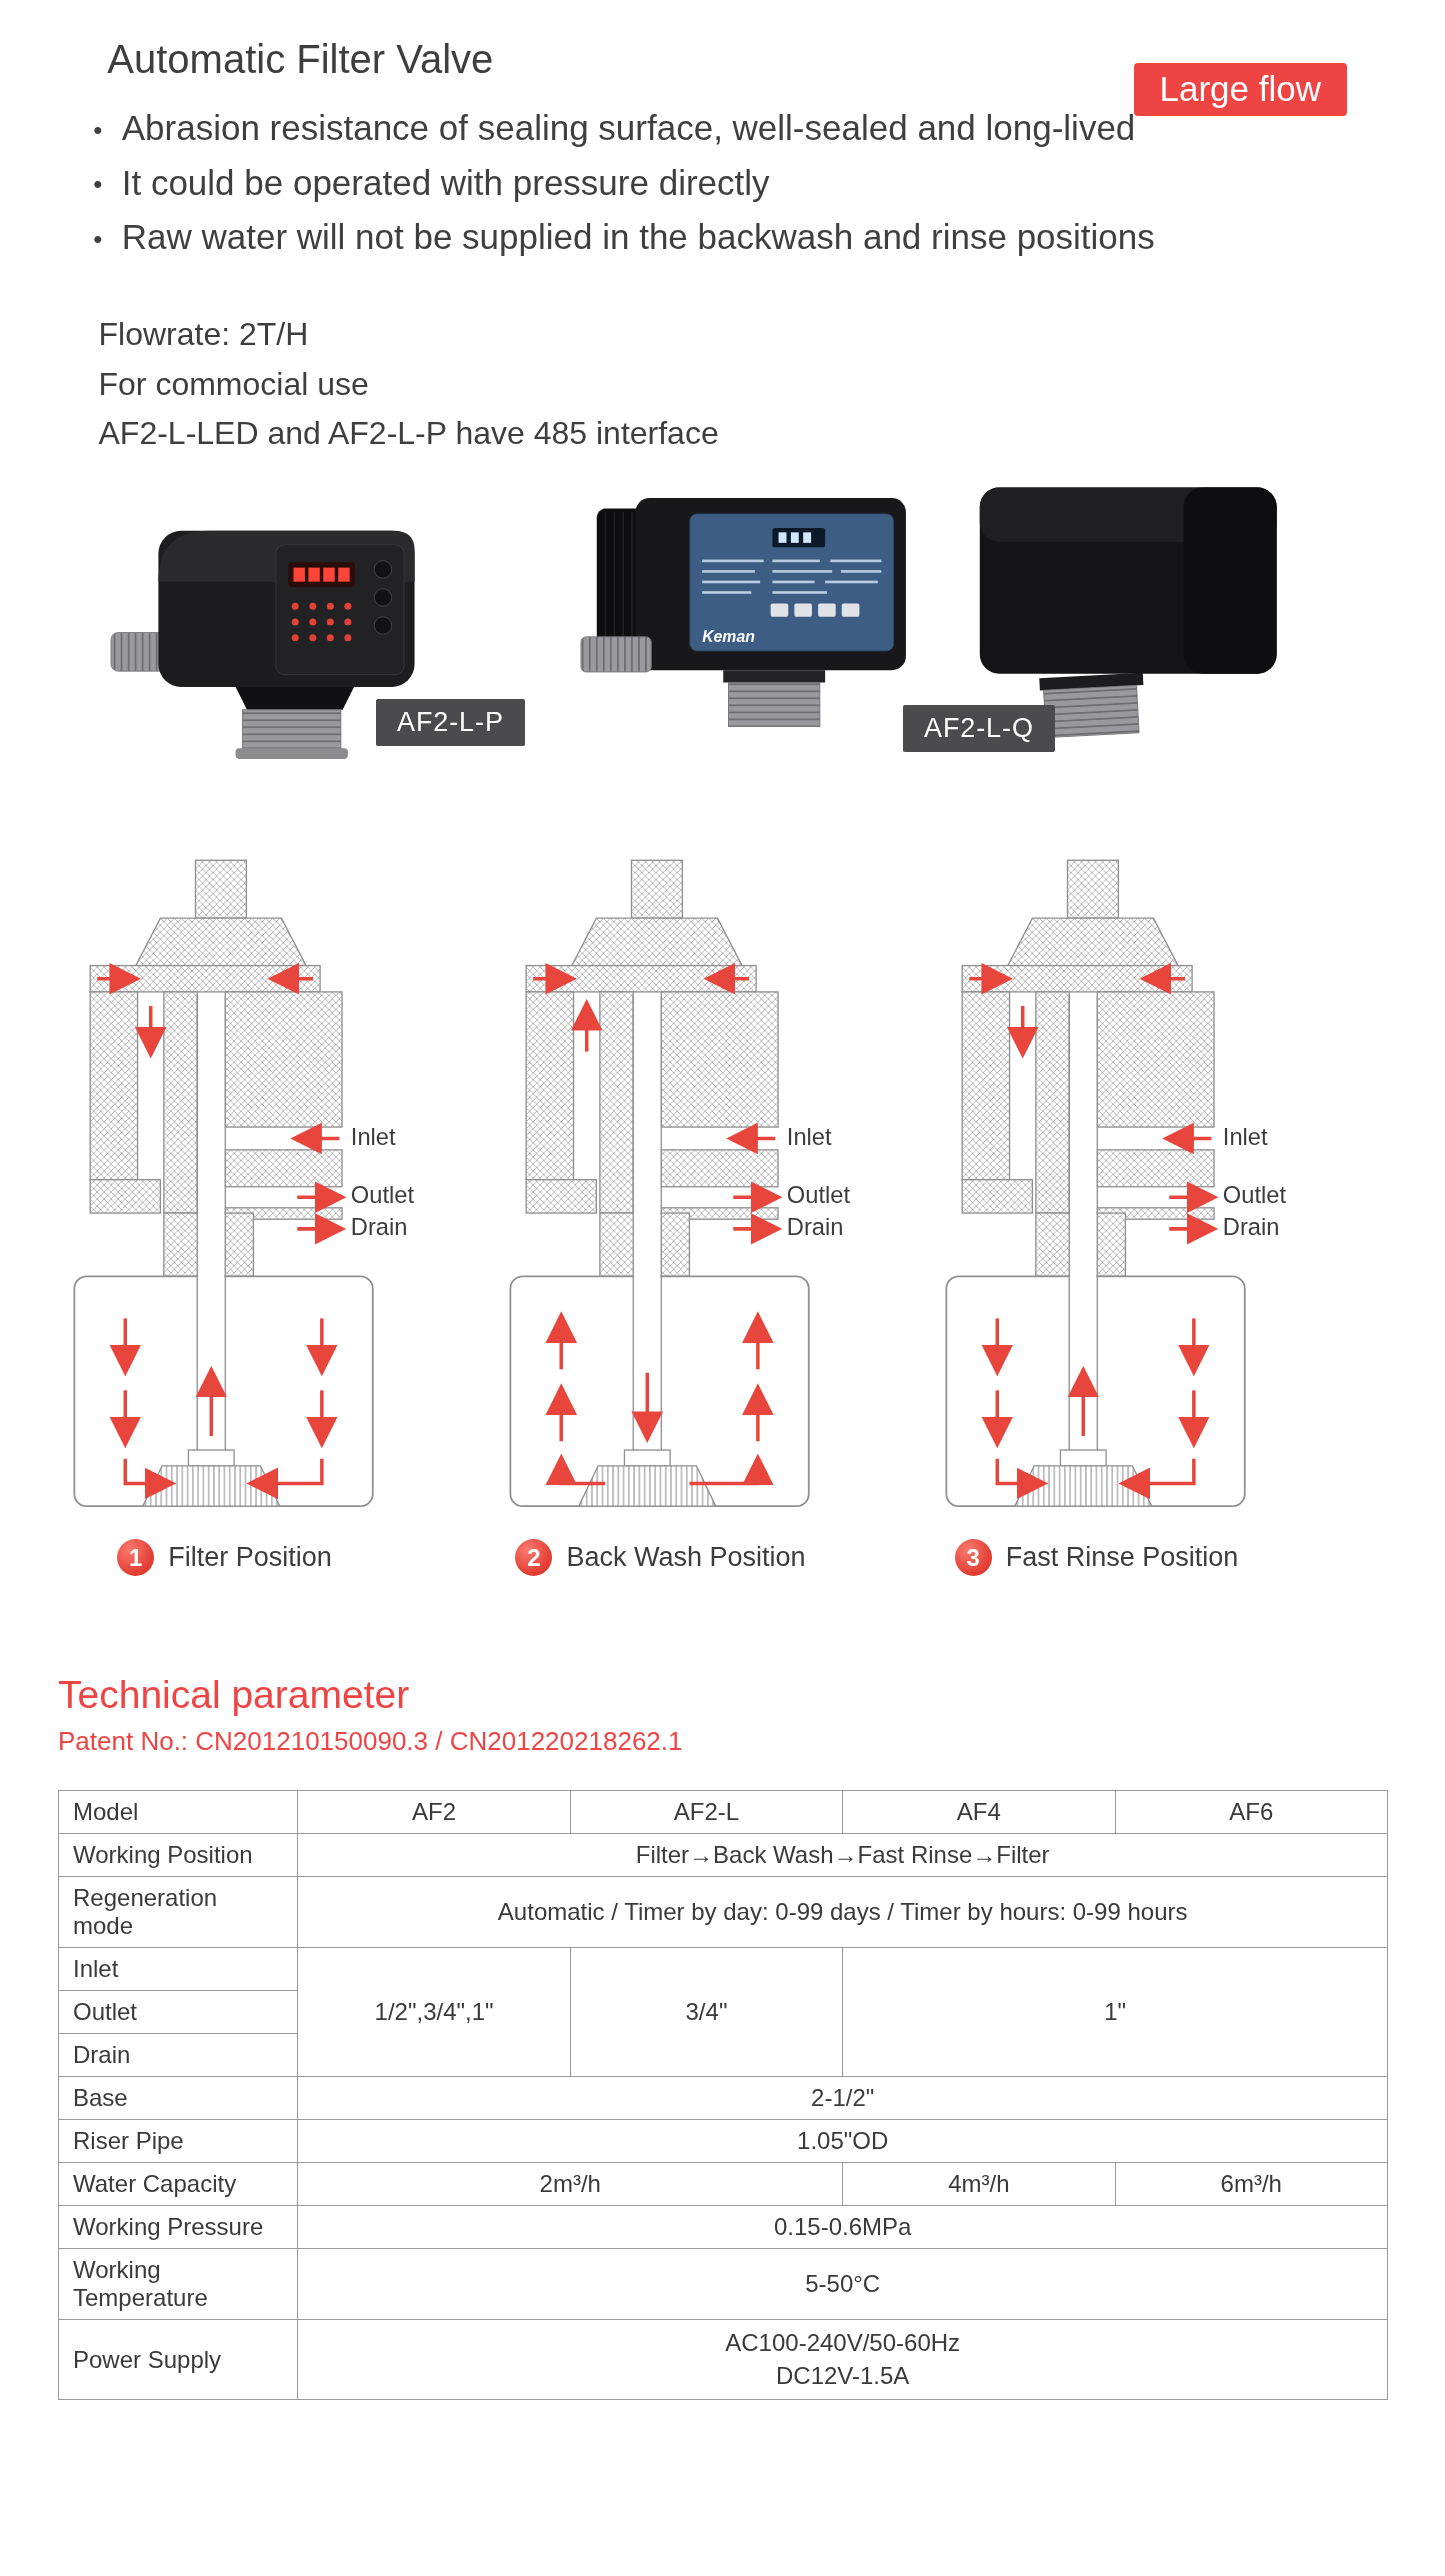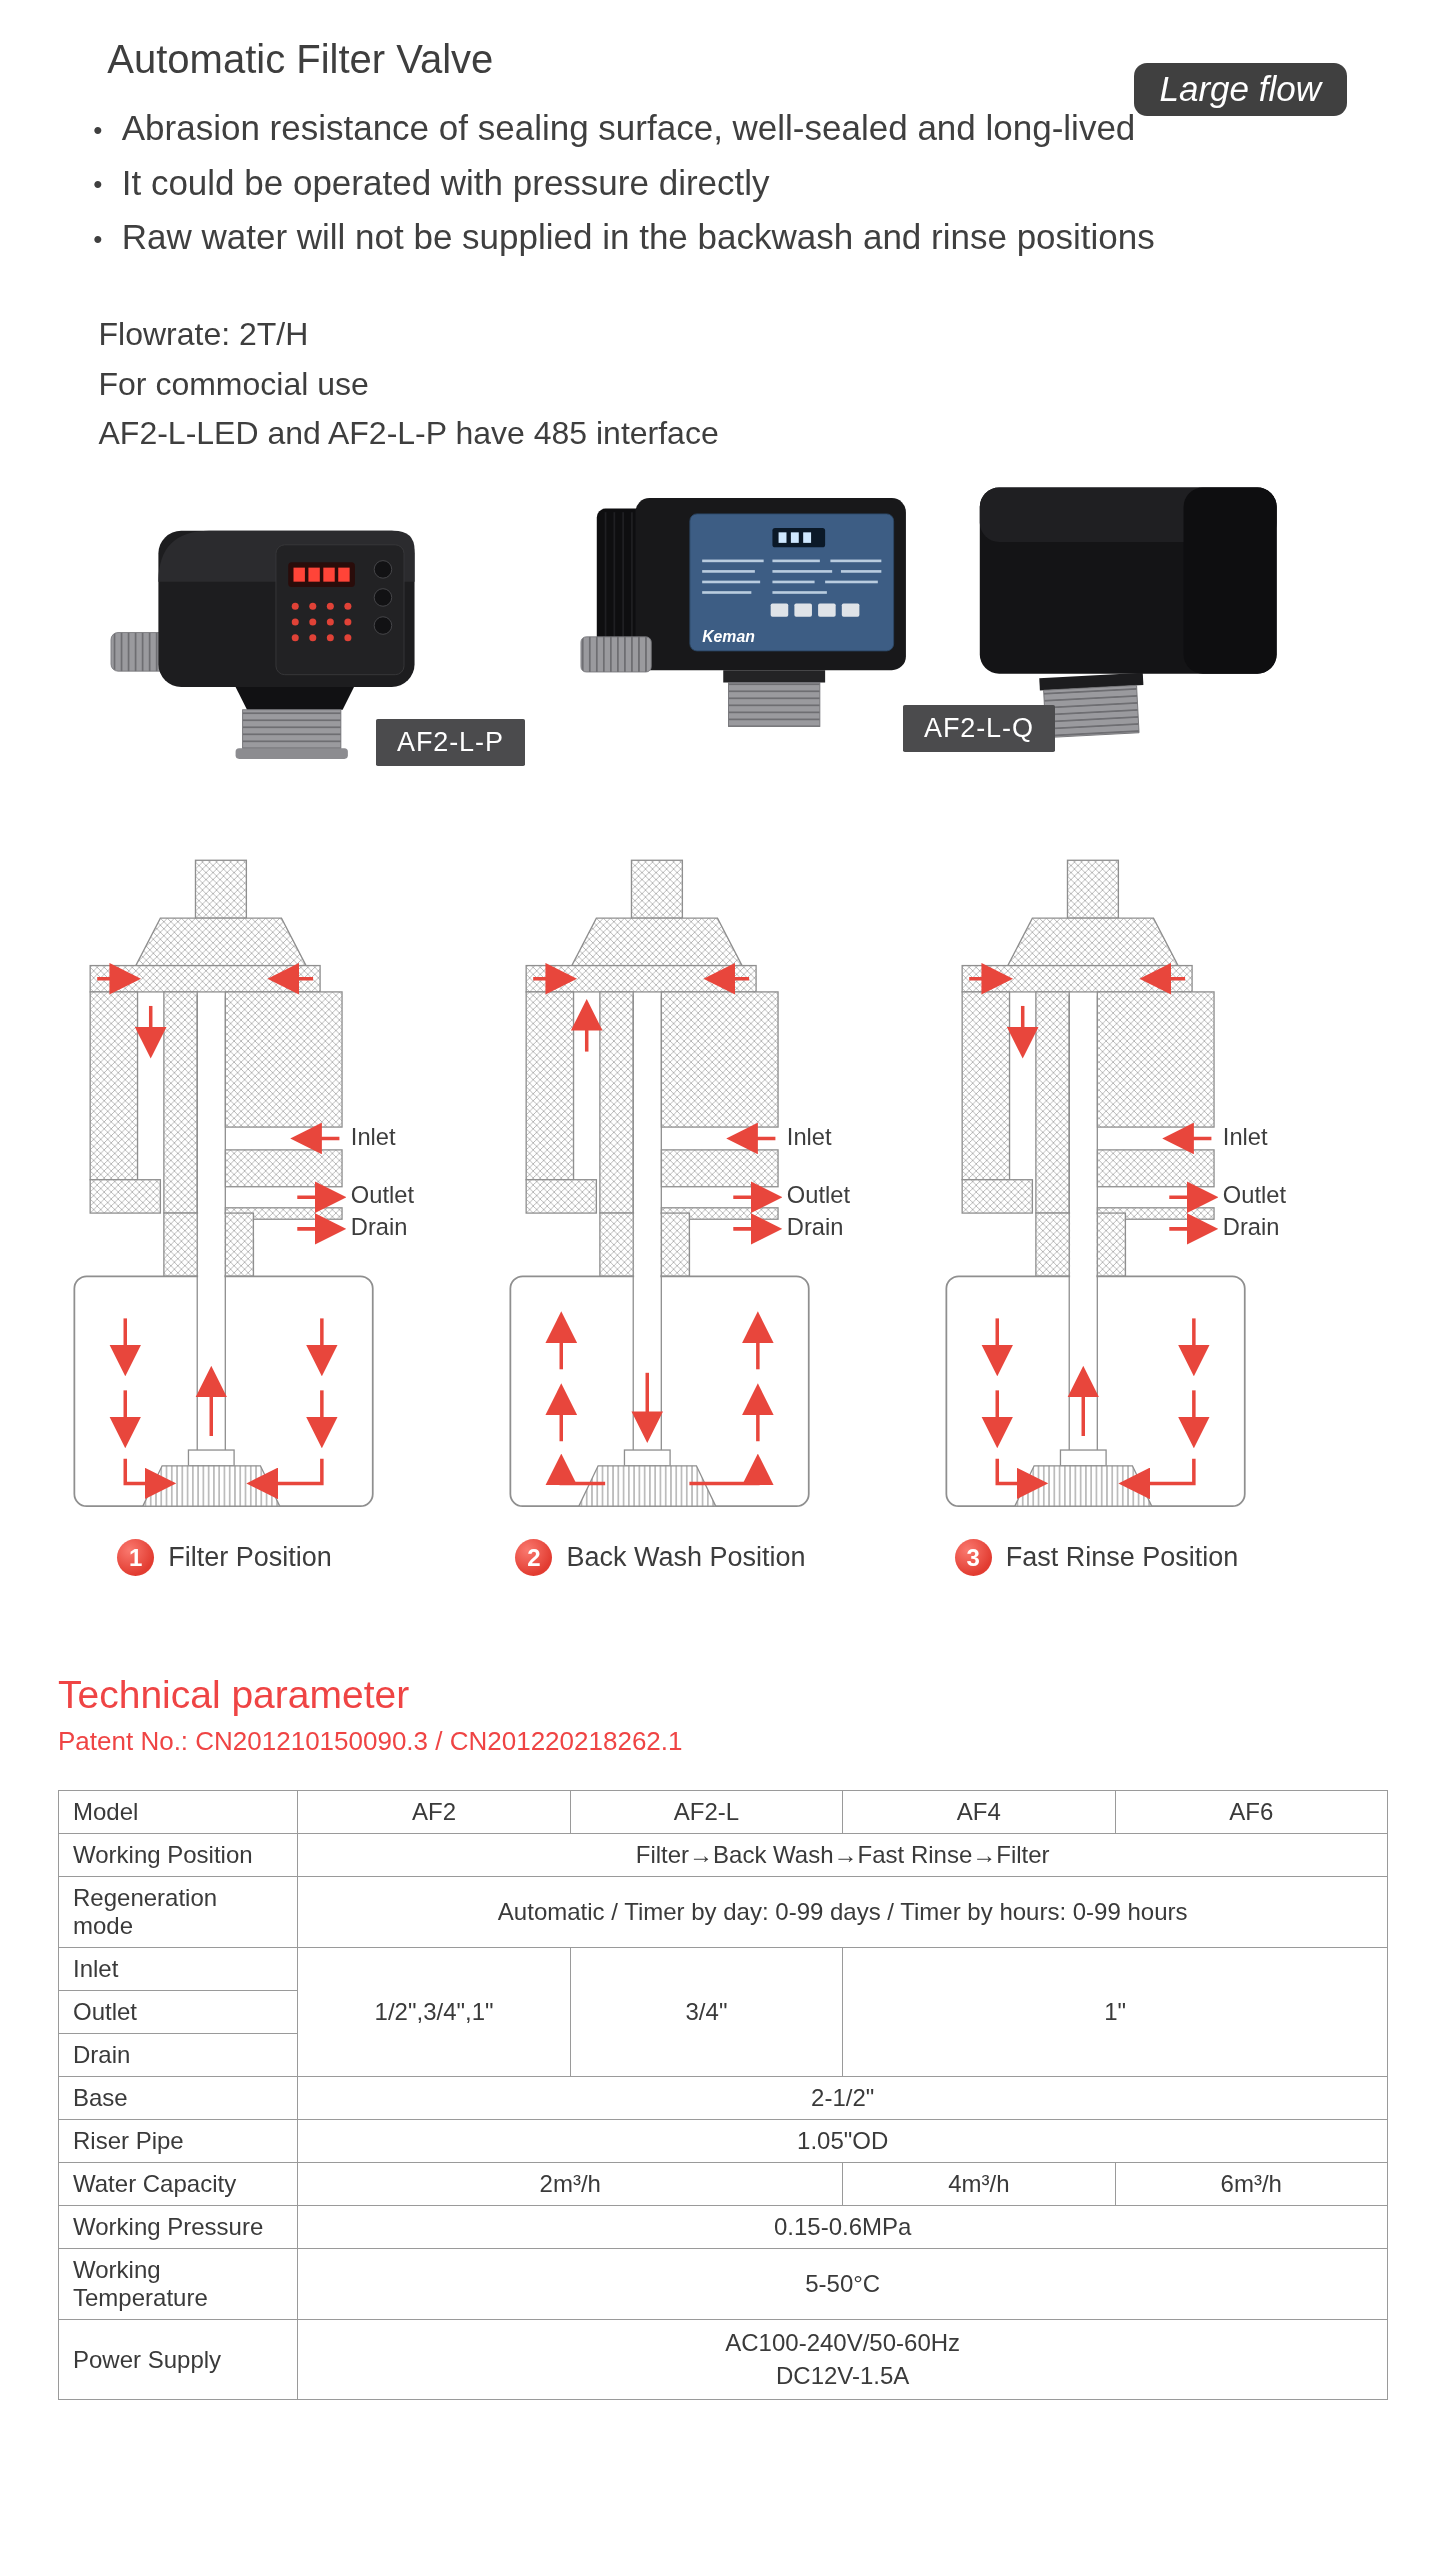--- a/index.html
+++ b/index.html
@@ -9,40 +9,40 @@
     font-family:"Liberation Sans", sans-serif; color:#3c3c3c;
     position:relative; overflow-x:hidden;
   }
   
   .header { padding:37px 0 0 88px; position:relative; }
   .title-row { display:flex; align-items:baseline; position:relative; width:1357px; }
   .page-title { font-size:74px; font-weight:400; color:#7f7f7f; letter-spacing:3.5px; }
   .subtitle { font-size:40px; color:#3e3e3e; margin-left:19.3px; font-weight:400; }
   .flow-badge {
     position:absolute; right:98px; top:26px;
-    background:#404040; color:#ffffff; font-size:35px;
-    padding:5.3px 26px; border-radius:13px; line-height:1.2;font-style:italic;
+    background:#ef4444; color:#ffffff; font-size:35px;
+    padding:5.3px 26px; border-radius:4px; line-height:1.2;
   }
   .features { list-style:none; margin-top:19.3px; }
   .features li { font-size:35px; color:#3f3f3f; line-height:1.55; display:flex; }
   .features li::before { content:"•"; font-size:26px; margin:8.8px 19.3px 0 5.3px; color:#3f3f3f; }
   .notes { margin:46px 0 0 10.5px; }
   .notes div { font-size:32px; color:#3e3e3e; line-height:1.55; }
 
   
   .products { position:relative; height:327px; margin-top:16px; }
   .product-svg { position:absolute; }
   #product1 { left:104px; top:10.5px; }
   #product2 { left:551px; top:1.8px; }
   #product3 { left:948px; top:1.8px; }
   .model-badge {
     position:absolute; background:#4b4b4d; color:#ffffff;
     font-size:27px; padding:8px 21px; letter-spacing:0.9px; border-radius:1.8px;
   }
-  #badge1 { left:376px; top:244px; }
+  #badge1 { left:376px; top:224px; }
   #badge2 { left:903px; top:230px; }
 
   
   .diagrams { display:flex; margin:53px 0 0 48px; }
   .diagram-col { width:436px; }
   .valve-slot svg { display:block; }
   .hs { fill:url(#hatch); stroke:#8f8f8f; stroke-width:1.5; }
   .tankshape { fill:#ffffff; stroke:#8f8f8f; stroke-width:2; }
   .thin { stroke:#8f8f8f; stroke-width:1.5; }
   .outlined { stroke:#8f8f8f; stroke-width:1.5; }

